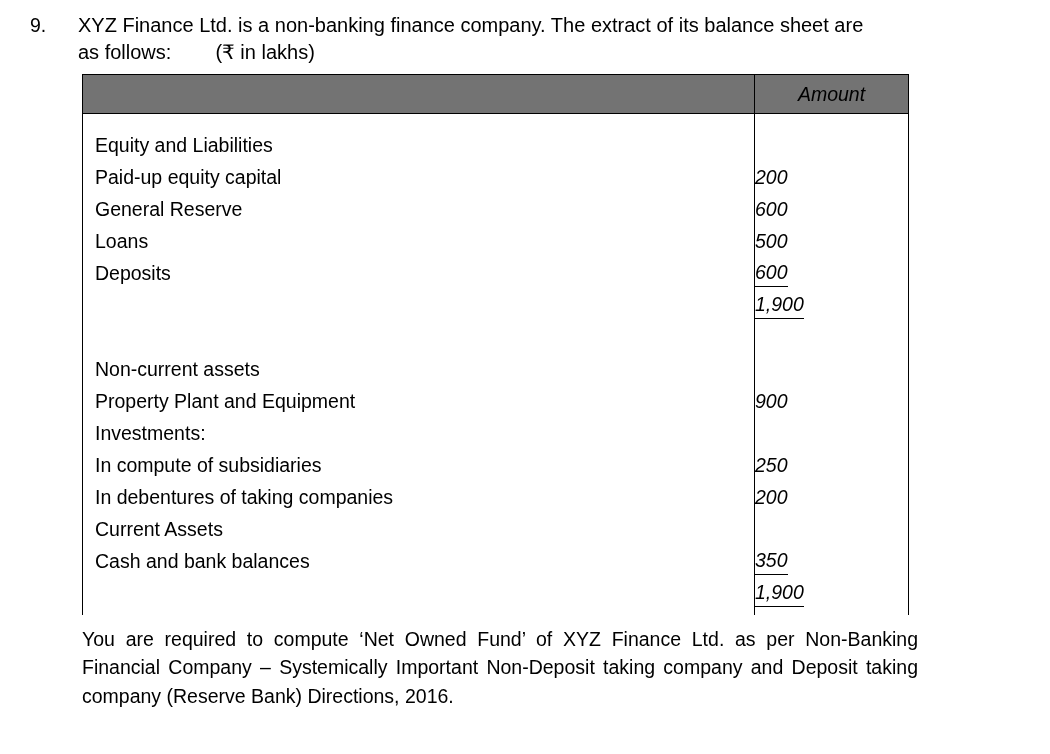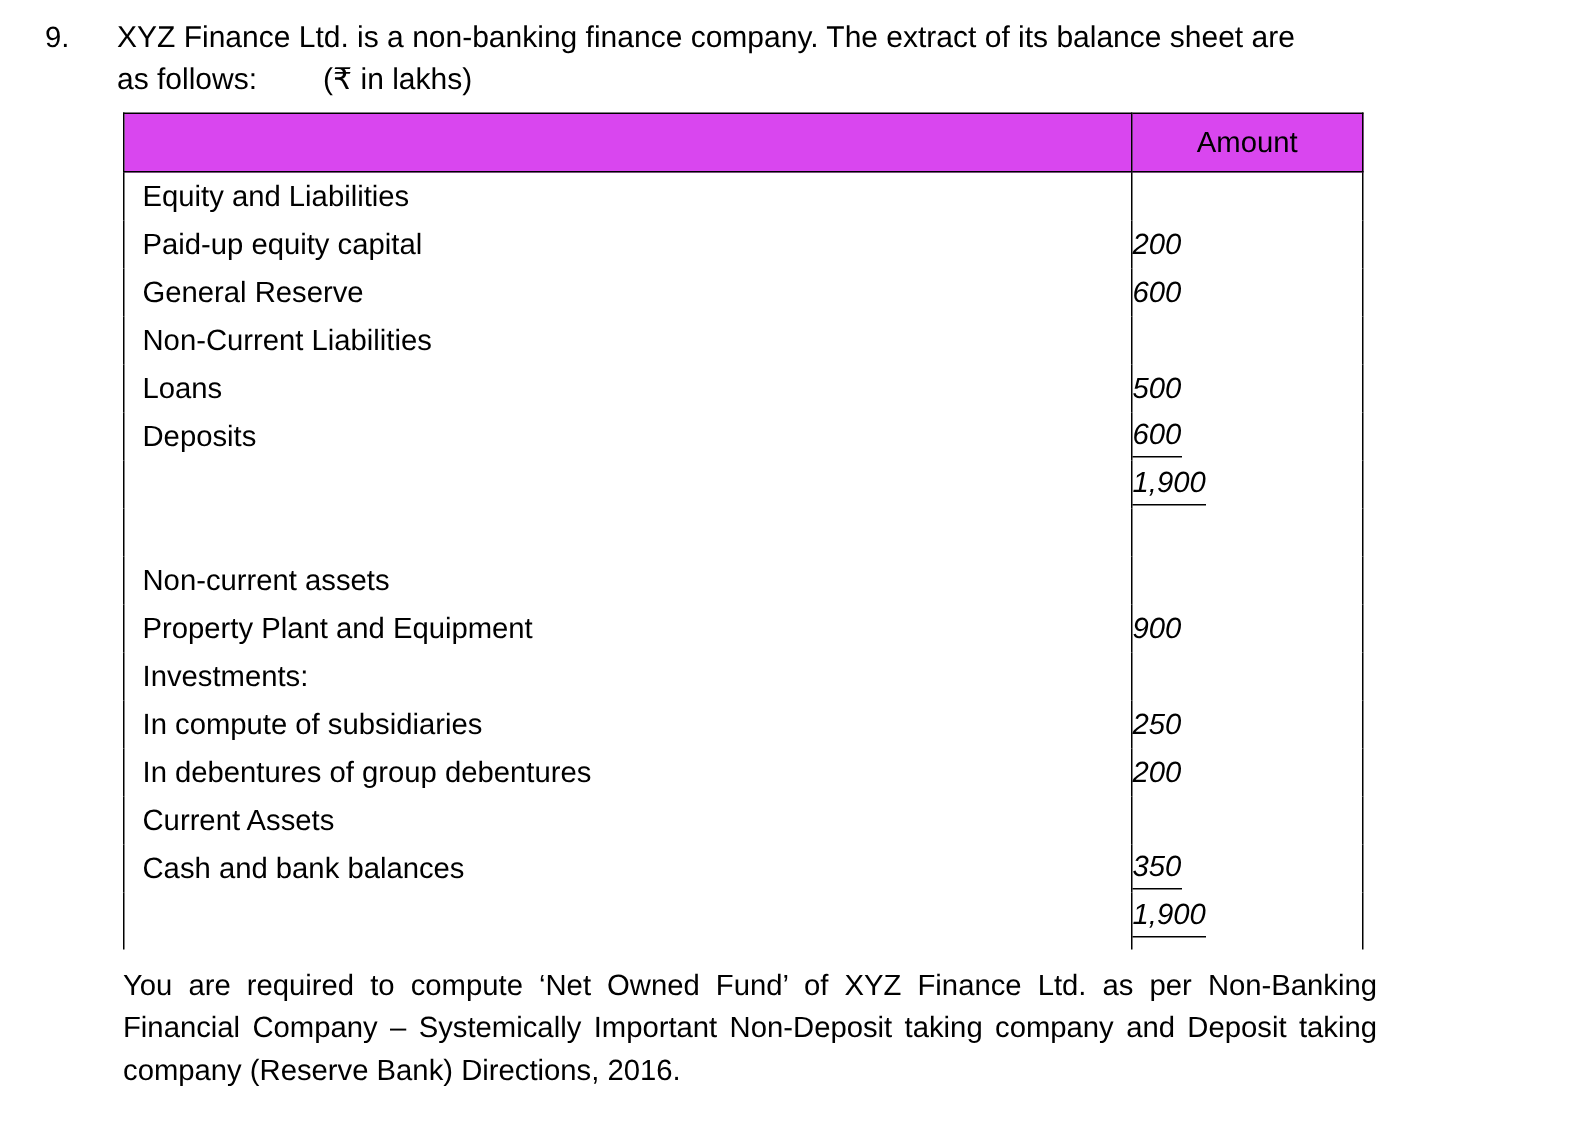--- a/index.html
+++ b/index.html
@@ -65,23 +65,24 @@
   }
   table.balance td, table.balance th {
     border: 1.5px solid #000000;
     padding: 0;
     vertical-align: middle;
   }
   .col-desc { width: 672px; }
   .col-amt  { width: 154px; }
 
   thead th {
-    background: #d946ef;
+    background: #737373;
     height: 38px;
     font-weight: normal;
+    font-style: italic;
   }
   thead th.hdr-desc { border-right: 1.5px solid #000; }
   thead th.hdr-amt {
     text-align: center;
     font-weight: normal;
   }
 
   tbody td.desc {
     border-top: none;
     border-bottom: none;
@@ -91,21 +92,21 @@
   tbody td.amt {
     border-top: none;
     border-bottom: none;
     text-align: left;
     padding-right: 16px;
     height: 32px;
     white-space: nowrap;
     font-style: italic;
   }
   tbody tr:first-child td.desc,
-  tbody tr:first-child td.amt { padding-top: 0; }
+  tbody tr:first-child td.amt { padding-top: 15px; }
   tbody tr:last-child td.desc,
   tbody tr:last-child td.amt { padding-bottom: 6px; }
 
   .ind0 { padding-left: 12px; }
   .ind1 { padding-left: 155px; }
   .ind2 { padding-left: 207px; }
 
   .amt-num { display: inline-block; }
   .underline .amt-num {
     border-bottom: 1.5px solid #000;
@@ -157,24 +158,20 @@
           </tr>
           <tr>
             <td class="desc ind1">Paid-up equity capital</td>
             <td class="amt"><span class="amt-num">200</span></td>
           </tr>
           <tr>
             <td class="desc ind1">General Reserve</td>
             <td class="amt"><span class="amt-num">600</span></td>
           </tr>
           <tr>
-            <td class="desc ind0">Non-Current Liabilities</td>
-            <td class="amt"></td>
-          </tr>
-          <tr>
             <td class="desc ind1">Loans</td>
             <td class="amt"><span class="amt-num">500</span></td>
           </tr>
           <tr>
             <td class="desc ind1">Deposits</td>
             <td class="amt underline"><span class="amt-num">600</span></td>
           </tr>
           <tr>
             <td class="desc ind0"></td>
             <td class="amt underline"><span class="amt-num">1,900</span></td>
@@ -193,21 +190,21 @@
           </tr>
           <tr>
             <td class="desc ind1">Investments:</td>
             <td class="amt"></td>
           </tr>
           <tr>
             <td class="desc ind2">In compute of subsidiaries</td>
             <td class="amt"><span class="amt-num">250</span></td>
           </tr>
           <tr>
-            <td class="desc ind2">In debentures of group debentures</td>
+            <td class="desc ind2">In debentures of taking companies</td>
             <td class="amt"><span class="amt-num">200</span></td>
           </tr>
           <tr>
             <td class="desc ind0">Current Assets</td>
             <td class="amt"></td>
           </tr>
           <tr>
             <td class="desc ind0">Cash and bank balances</td>
             <td class="amt underline"><span class="amt-num">350</span></td>
           </tr>

